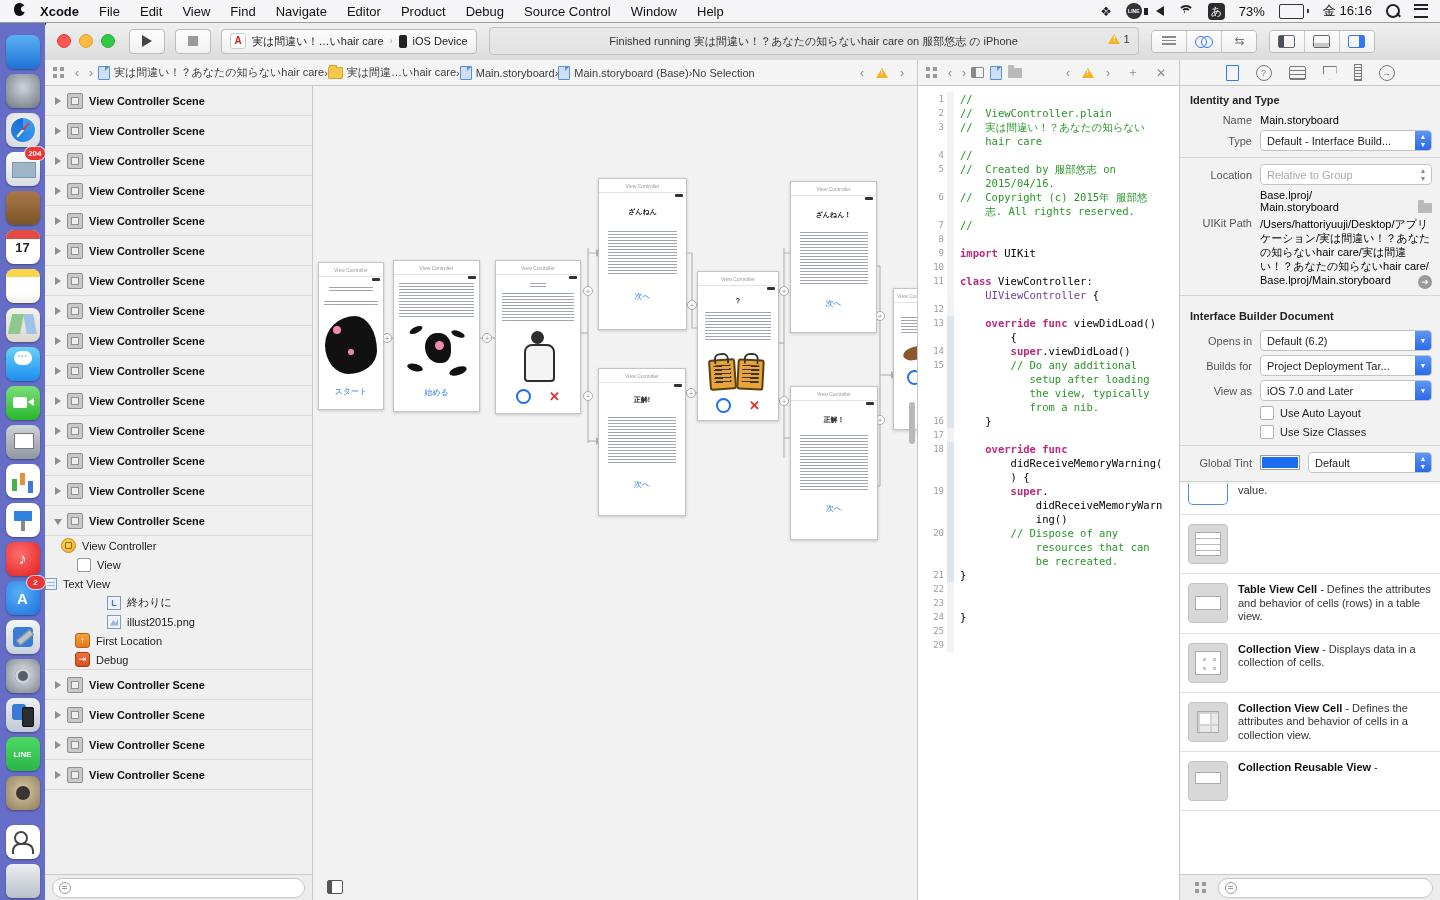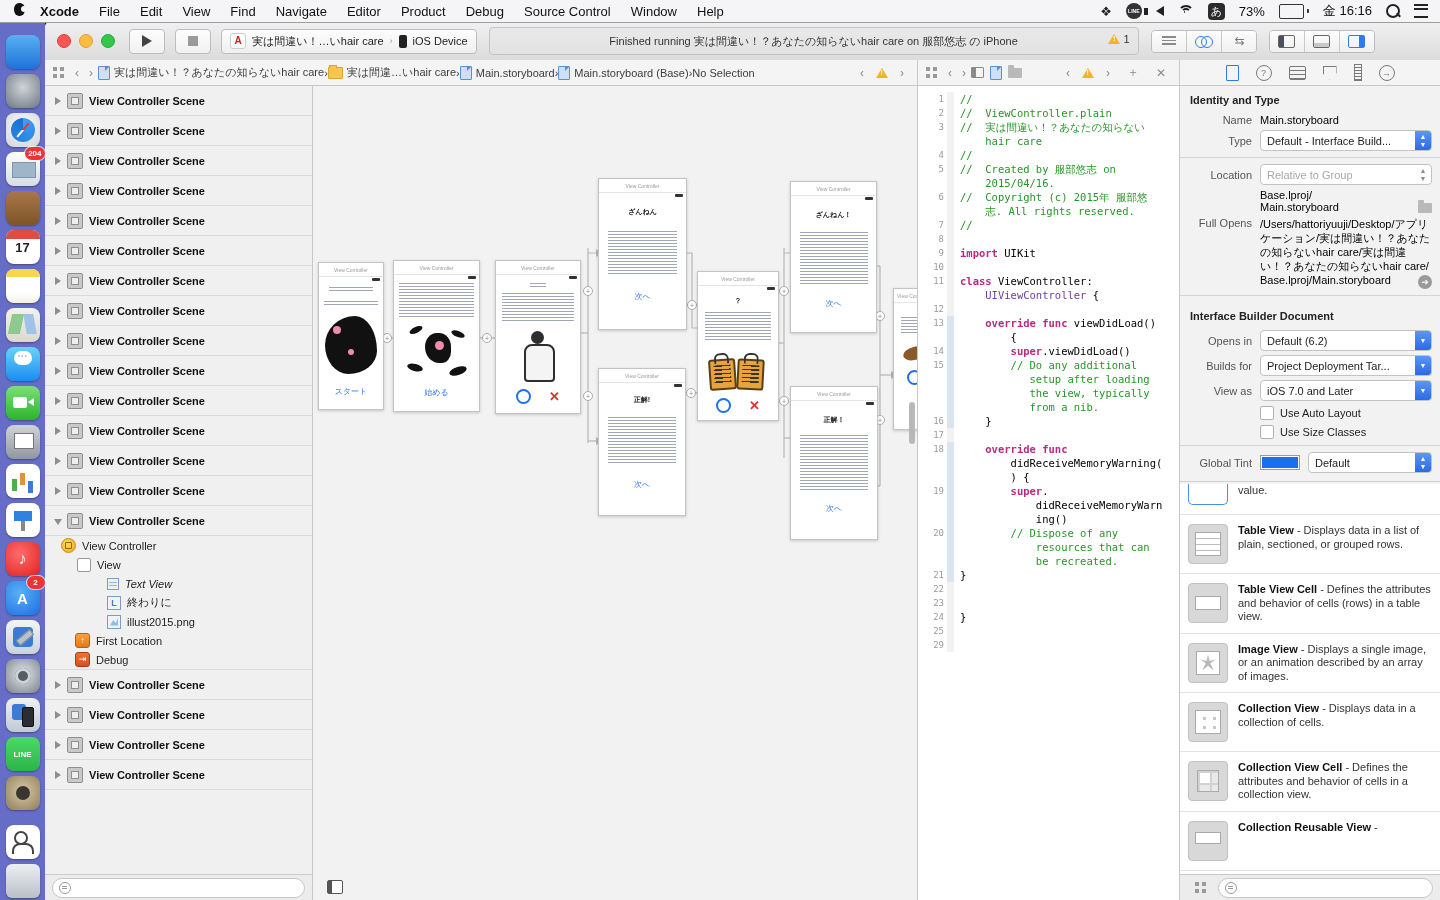--- a/index.html
+++ b/index.html
@@ -583,21 +583,21 @@
           <div class="crow2" style="padding-left: 16px;">
             <span class="tri down" style="visibility: visible;"></span>
             <span class="vc-ico"></span>
             <span>View Controller</span>
           </div>
           <div class="crow2" style="padding-left: 32px;">
             <span class="tri down" style="visibility: visible;"></span>
             <span class="view-ico"></span>
             <span>View</span>
           </div>
-          <div class="crow2" style="padding-left: 62px; font-style: italic;">
+          <div class="crow2" style="">
             <span class="tv-ico"></span>
             <span>Text View</span>
           </div>
           <div class="crow2" style="padding-left: 62px;">
             <span class="lbl-ico">L</span>
             <span>終わりに</span>
           </div>
           <div class="crow2" style="padding-left: 62px;">
             <span class="img-ico"></span>
             <span>illust2015.png</span>
@@ -1026,21 +1026,21 @@
             <span class="cap">▲<br>▼</span>
           </span>
       </div>
       <div class="irow" style="align-items:flex-start;">
         <span class="ilabel"></span>
         <span class="ival" style="white-space:pre-line;flex:1;">Base.lproj/
 Main.storyboard</span>
         <span class="folder-mini" style="margin-top:14px;"></span>
       </div>
       <div class="irow" style="align-items:flex-start;">
-        <span class="ilabel">Full Opens</span>
+        <span class="ilabel">UIKit Path</span>
         <span class="ival" style="flex:1;word-break:break-all;line-height:14px;">/Users/hattoriyuuji/Desktop/アプリケーション/実は間違い！？あなたの知らないhair care/実は間違い！？あなたの知らないhair care/Base.lproj/Main.storyboard</span>
       </div>
       <div class="irow" style="justify-content:flex-end;margin-top:-16px;">
         <span class="go-circ">➜</span>
       </div>
       <div class="isep"></div>
       <div class="isec-head">Interface Builder Document</div>
       <div class="irow">
         <span class="ilabel">Opens in</span>
         <span class="popup">
@@ -1095,29 +1095,24 @@
             <span class="media-glyph"></span>
           </span>
       </div>
       <div id="library">
           <div class="lib-clip">
             <div class="stepper-part"></div>
             <div class="lib-text">value.</div>
           </div>
           <div class="lib-item">
             <div class="lib-ico li-table"></div>
-            <div class="lib-text"><b>Table View</b> - Displays data in a list of plain, sectioned, or grouped rows.</div>
           </div>
           <div class="lib-item">
             <div class="lib-ico li-cell"></div>
             <div class="lib-text"><b>Table View Cell</b> - Defines the attributes and behavior of cells (rows) in a table view.</div>
-          </div>
-          <div class="lib-item">
-            <div class="lib-ico li-image"></div>
-            <div class="lib-text"><b>Image View</b> - Displays a single image, or an animation described by an array of images.</div>
           </div>
           <div class="lib-item">
             <div class="lib-ico li-coll"></div>
             <div class="lib-text"><b>Collection View</b> - Displays data in a collection of cells.</div>
           </div>
           <div class="lib-item">
             <div class="lib-ico li-collcell"></div>
             <div class="lib-text"><b>Collection View Cell</b> - Defines the attributes and behavior of cells in a collection view.</div>
           </div>
           <div class="lib-item">

